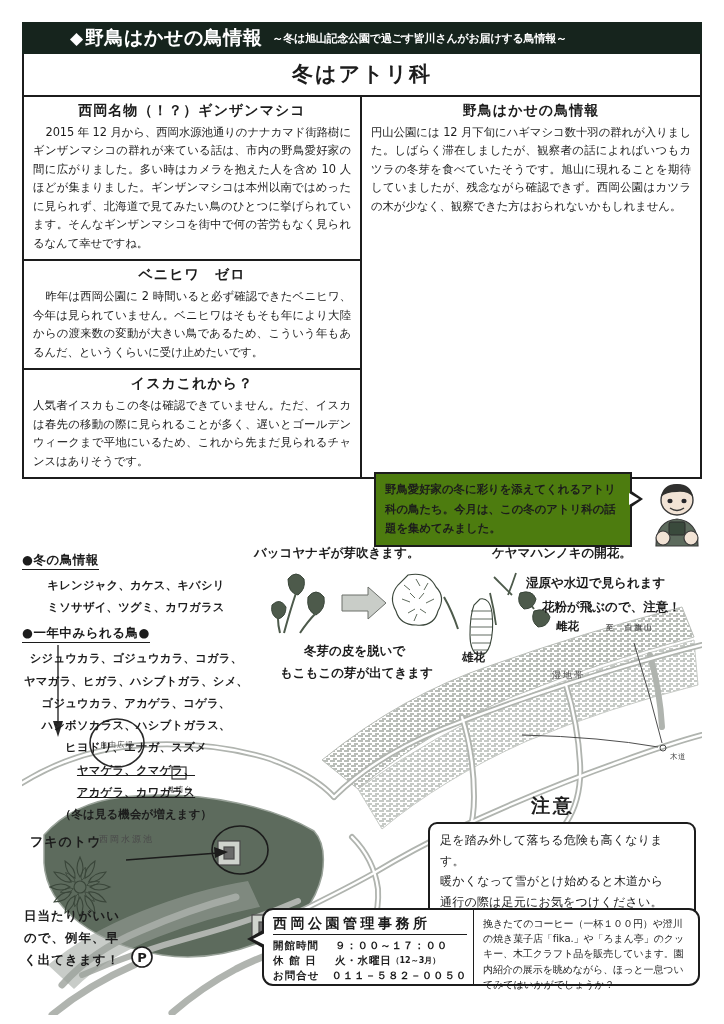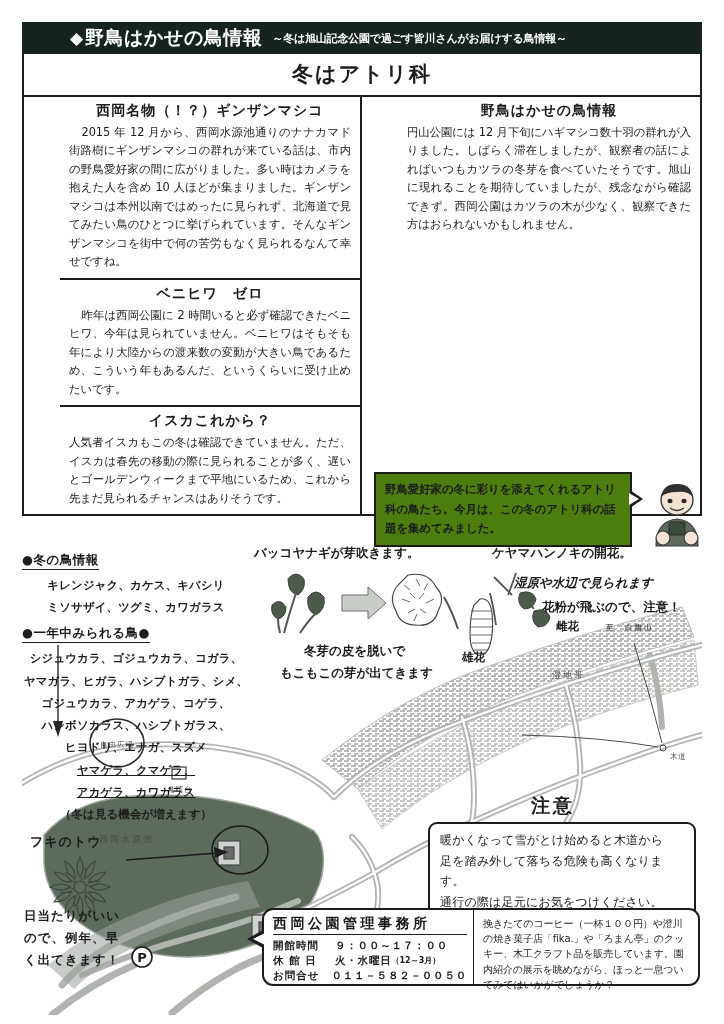--- a/index.html
+++ b/index.html
@@ -68,21 +68,20 @@
   }
   .cols {
     display: flex;
     align-items: stretch;
   }
   .col {
     width: 50%;
     box-sizing: border-box;
     display: flex;
     flex-direction: column;
-    padding-left: 36px;
   }
   .col-left { border-right: 2px solid #1c1c1c; }
 
   .story {
     border-bottom: 2px solid #1c1c1c;
     padding: 5px 9px 7px 9px;
     box-sizing: border-box;
   }
   .story:last-child { border-bottom: none; }
   .story-head {
@@ -510,31 +509,31 @@
         <path d="M20 30 Q30 28 32 44 Q34 62 30 76 Q26 88 18 86 Q10 82 10 66 Q10 46 14 36 Z"></path>
       </g>
       <g stroke="#3a463a" stroke-width="0.8" fill="none">
         <path d="M11 42 h20 M11 50 h22 M11 58 h22 M11 66 h21 M12 74 h18 M14 81 h14"></path>
       </g>
     </svg>
 
     <div class="cap small" style="left:534px; top:74px;">雌花</div>
     <div class="cap small" style="left:440px; top:105px;">雄花</div>
 
-    <div class="cap" style="left:492px; top:30px;font-style:italic;">湿原や水辺で見られます</div>
+    <div class="cap" style="left:504px; top:30px;">湿原や水辺で見られます</div>
     <div class="cap" style="left:520px; top:54px;">花粉が飛ぶので、注意！</div>
 
     <div class="cap tiny" style="left:584px; top:78px; color:#5a5a5a; letter-spacing:2px; font-size:7.5px;">至　白旗山</div>
 
   </div>
 
   <div class="chui-title">注意</div>
   <div class="chui-box">
+    <div>足を踏み外して落ちる危険も高くなります。</div>
     <div>暖かくなって雪がとけ始めると木道から</div>
-    <div>足を踏み外して落ちる危険も高くなります。</div>
     <div>通行の際は足元にお気をつけください。</div>
   </div>
 
   <div class="fuki-cap">フキのトウ</div>
   <svg style="position:absolute; left:38px; top:854px; width:84px; height:66px;" viewBox="0 0 84 66">
     <g stroke="#3a463a" stroke-width="1.1" fill="none">
       <g transform="translate(42,33)">
         <g>
             <path d="M0 -30 Q6 -18 0 -10 Q-6 -18 0 -30Z"></path>
           </g>

